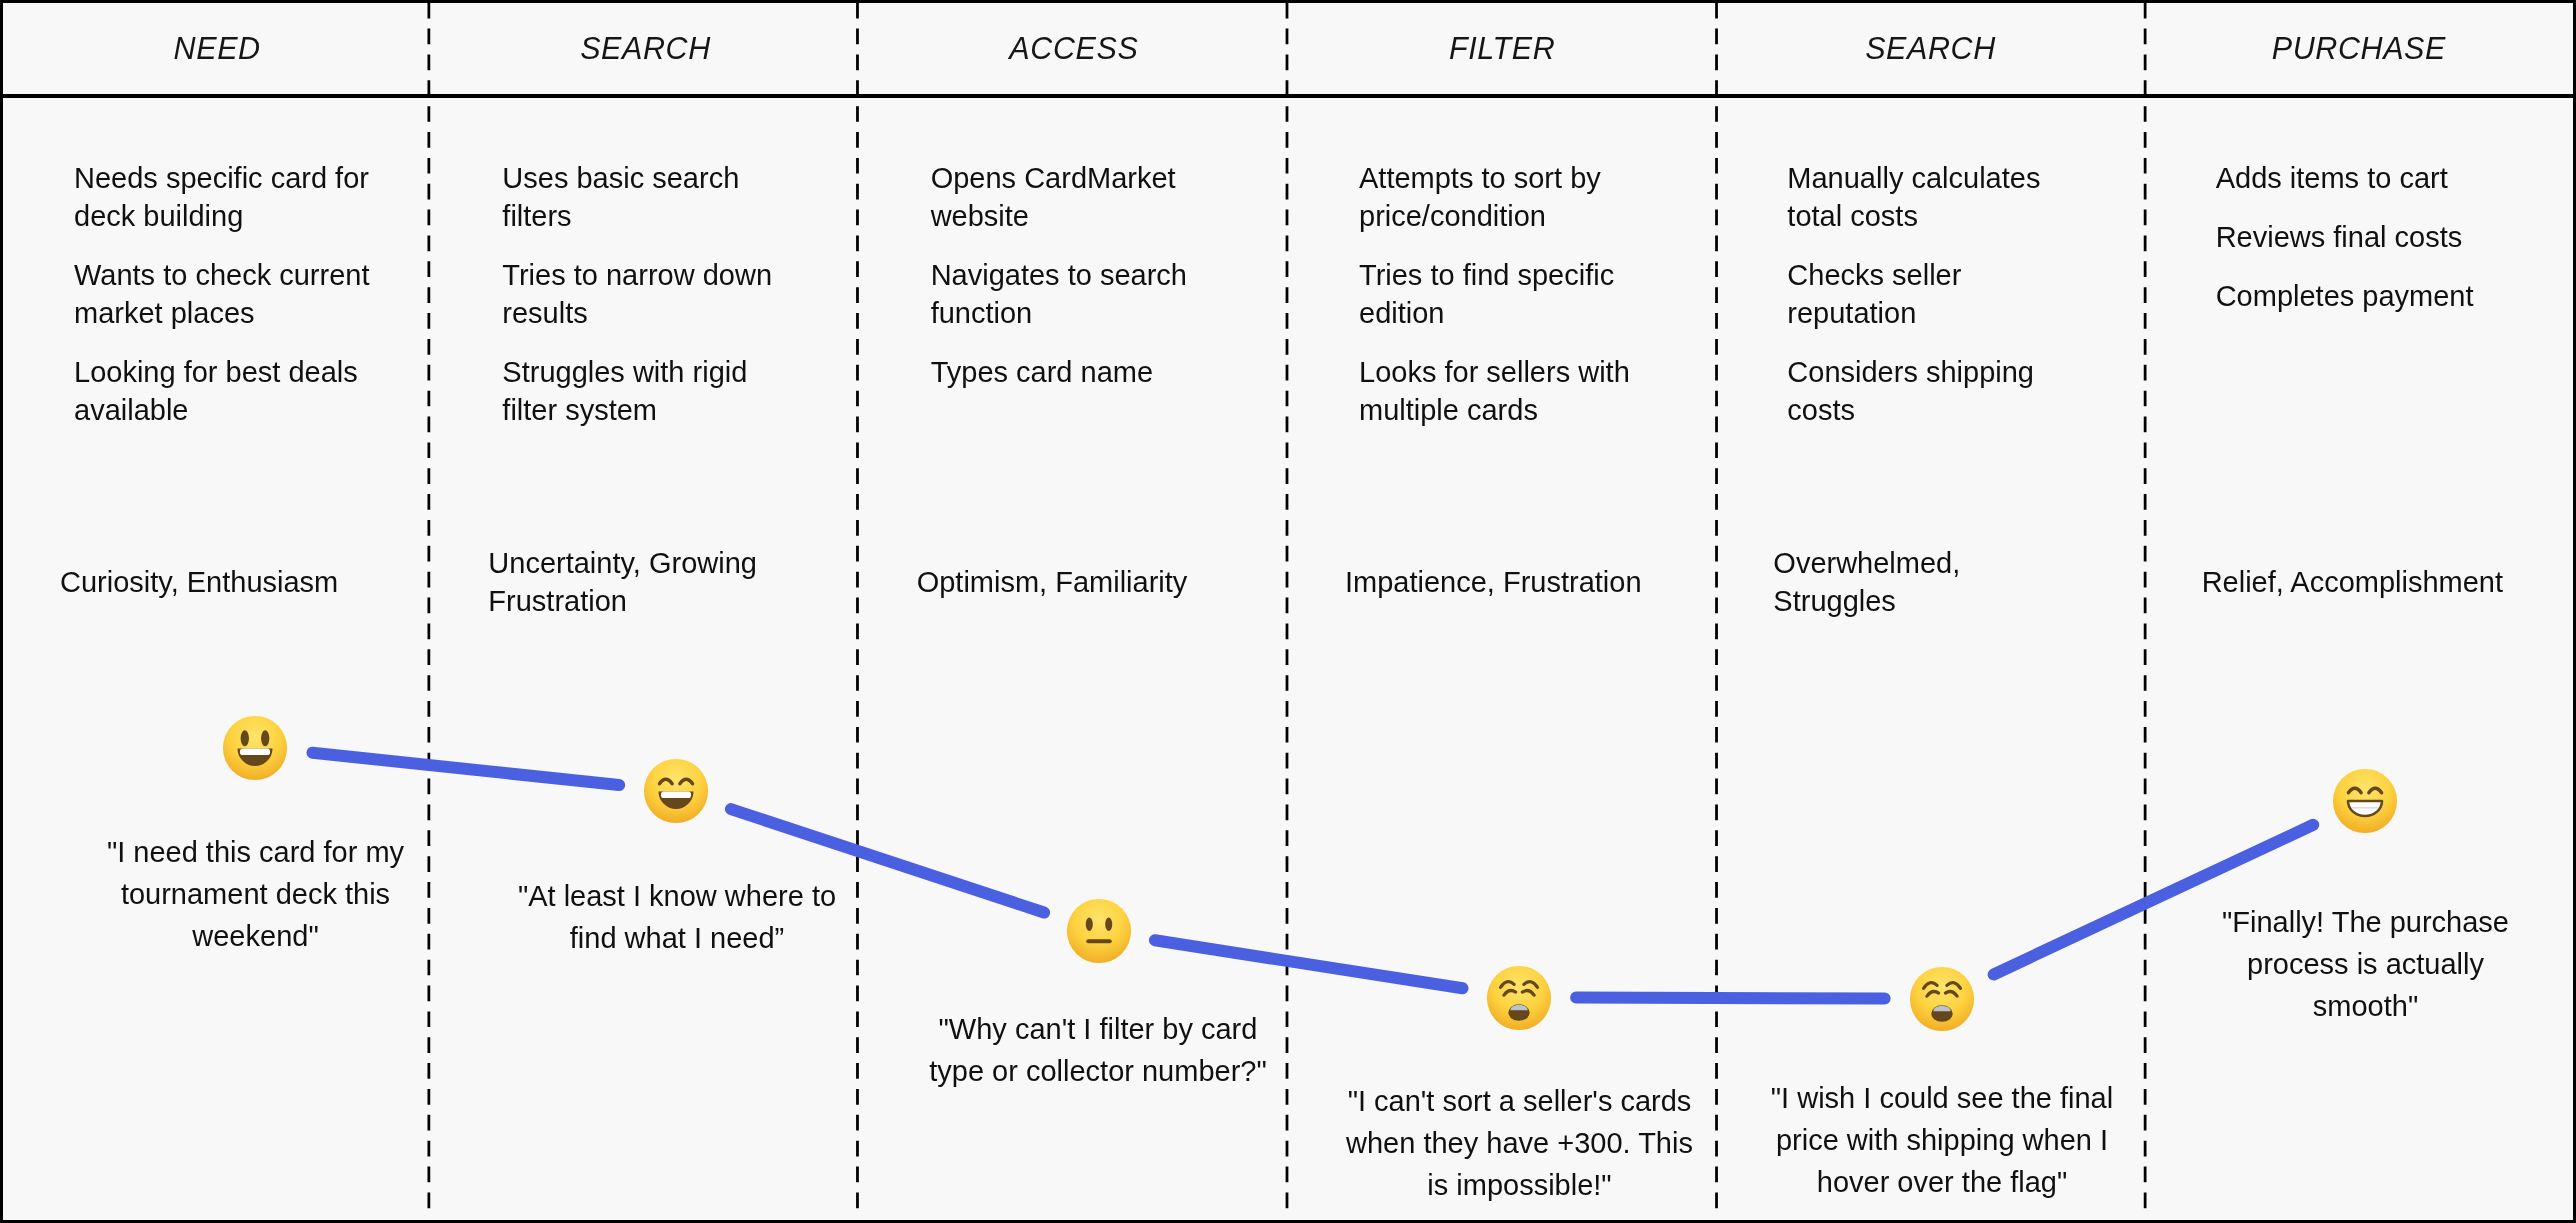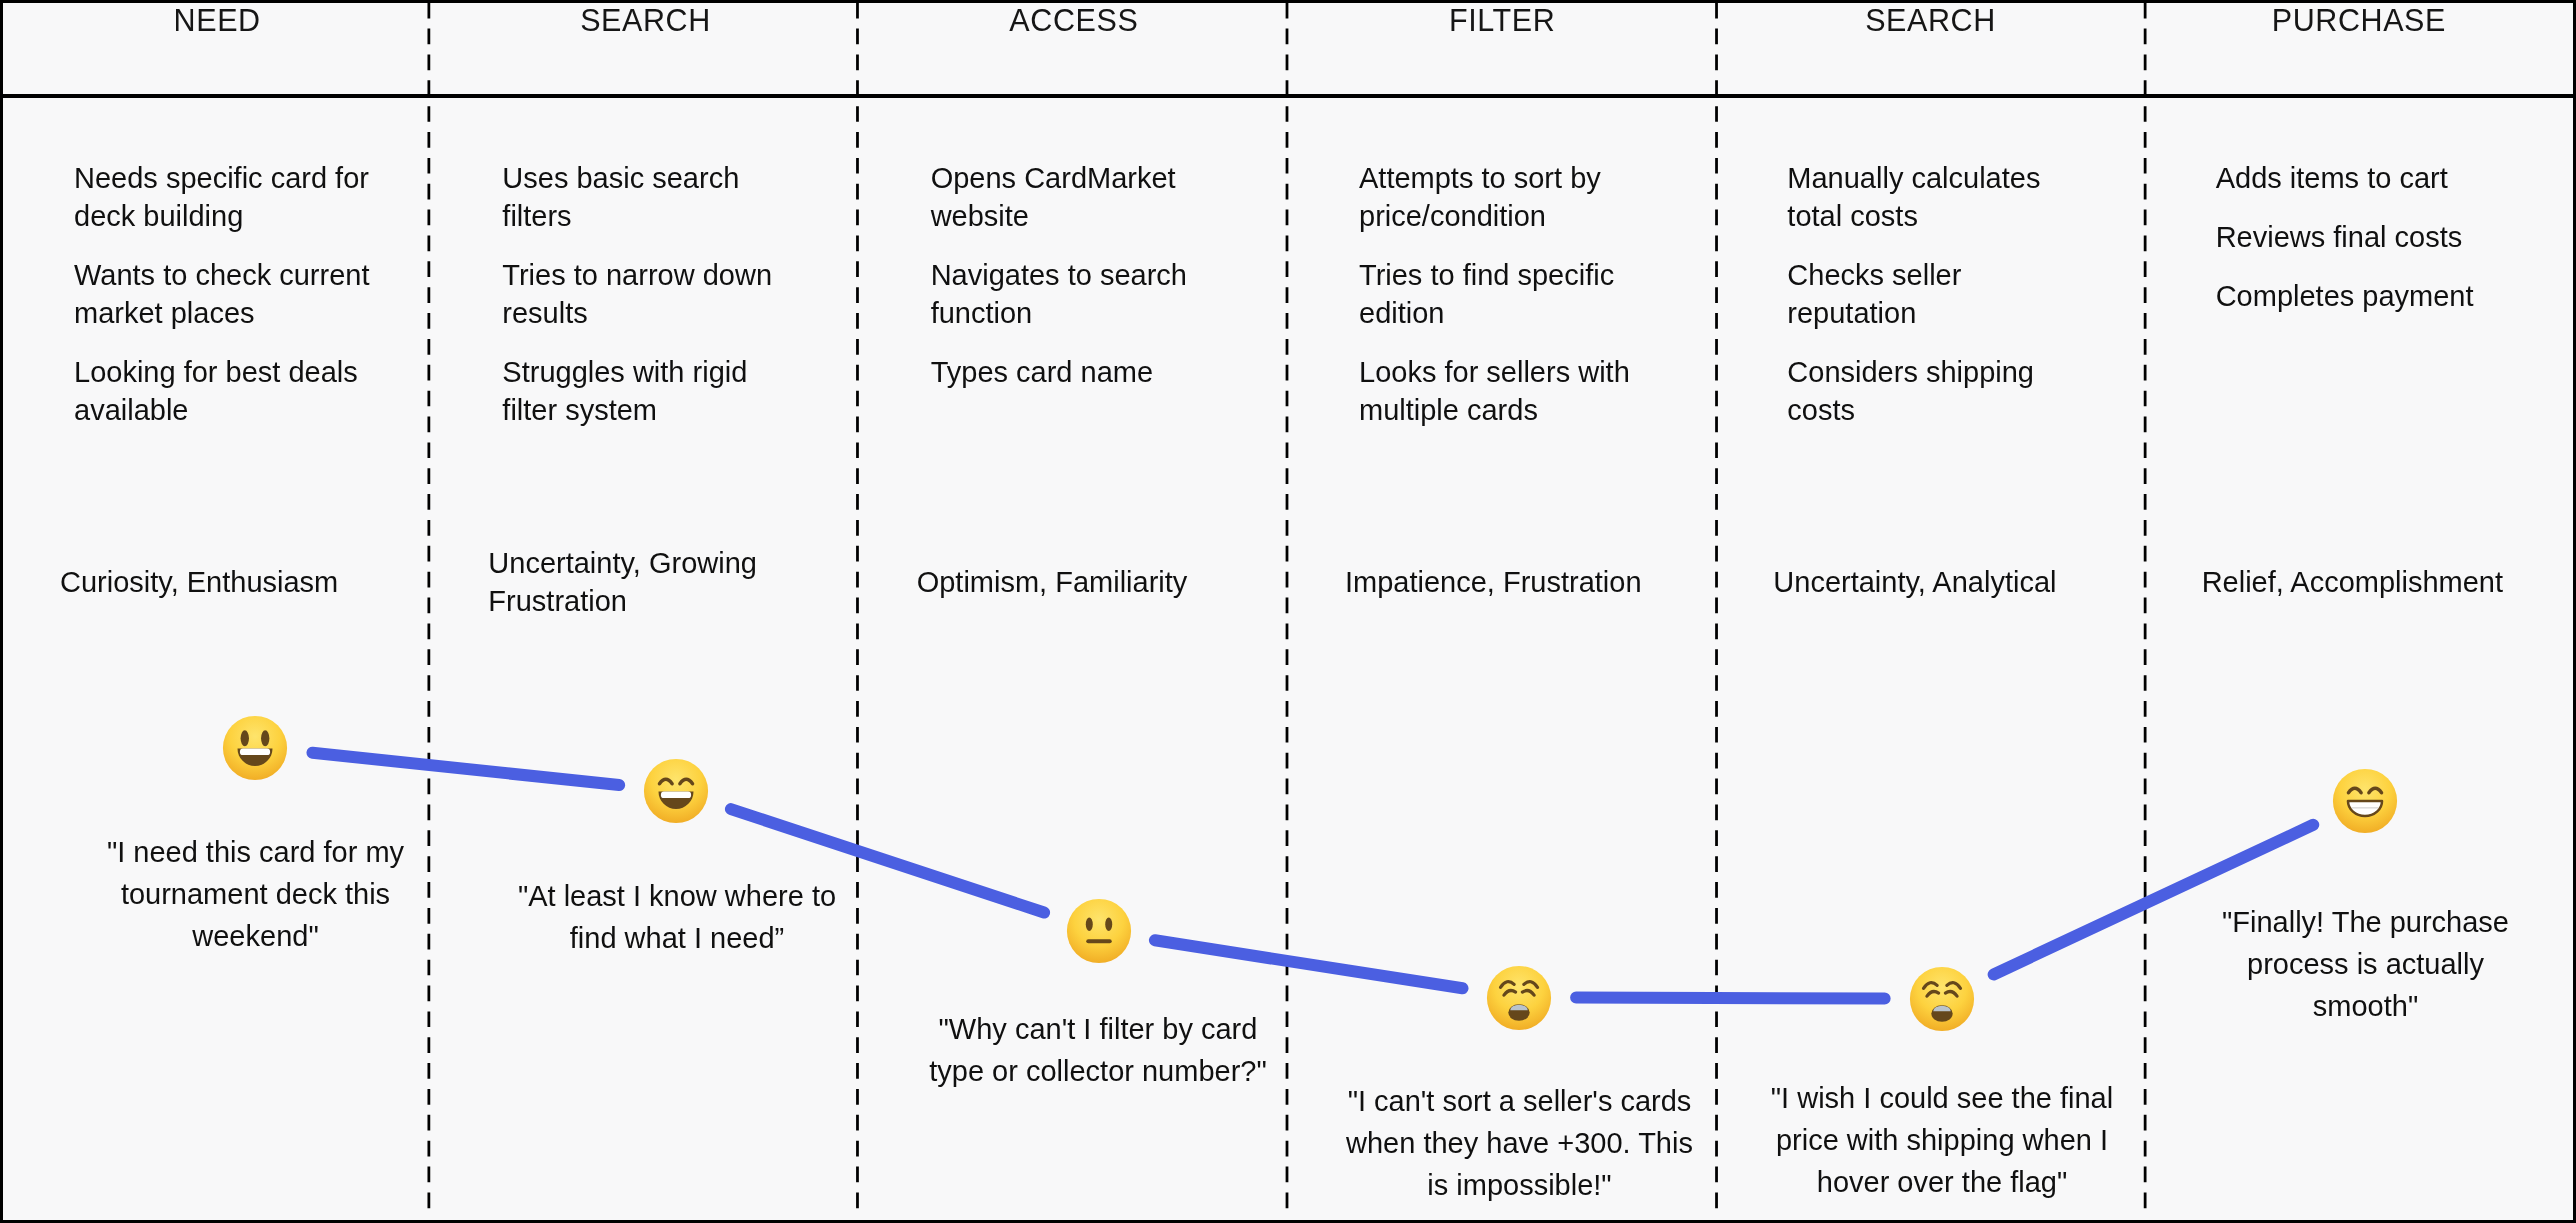--- a/index.html
+++ b/index.html
@@ -15,21 +15,21 @@
   }
   .columns{
     position:absolute;inset:0;
     display:grid;
     grid-template-columns:repeat(6,1fr);
     z-index:1;
   }
   .col{position:relative;}
   .stage-header{
     height:91px;
-    display:flex;align-items:flex-start;justify-content:center;
+    display:flex;align-items:center;justify-content:center;font-style:italic;
   }
   .stage-title{
     font-size:30.5px;
     font-weight:500;
     letter-spacing:0.6px;
     color:#161616;
   }
   .header-rule{
     position:absolute;left:0;right:0;top:91px;height:3.7px;
     background:#000;z-index:2;
@@ -150,21 +150,21 @@
     <section class="col">
       <header class="stage-header">
         <span class="stage-title">SEARCH</span>
       </header>
       <div class="actions">
         <p>Manually calculates total costs</p>
         <p>Checks seller reputation</p>
         <p>Considers shipping costs</p>
       </div>
       <div class="emotions">
-        <p>Uncertainty, Analytical</p>
+        <p>Overwhelmed, Struggles</p>
       </div>
     </section>
 
     <section class="col">
       <header class="stage-header">
         <span class="stage-title">PURCHASE</span>
       </header>
       <div class="actions">
         <p>Adds items to cart</p>
         <p>Reviews final costs</p>

